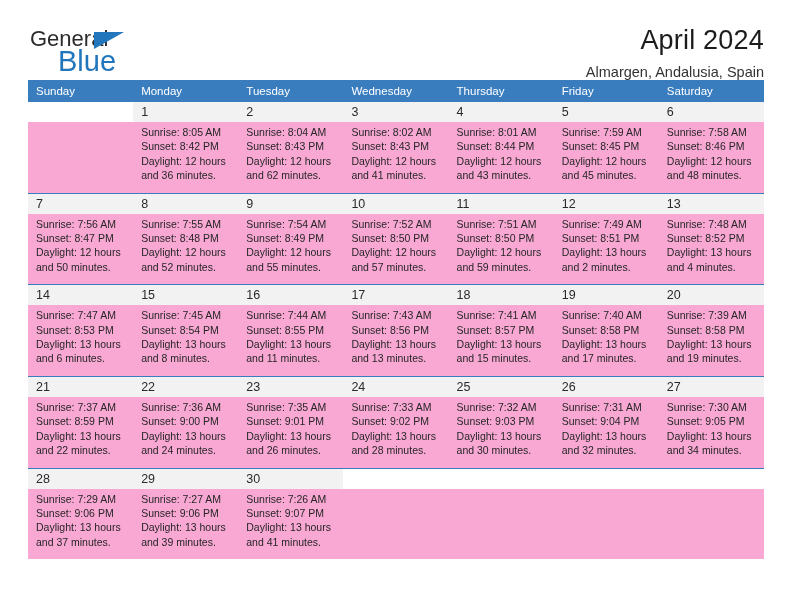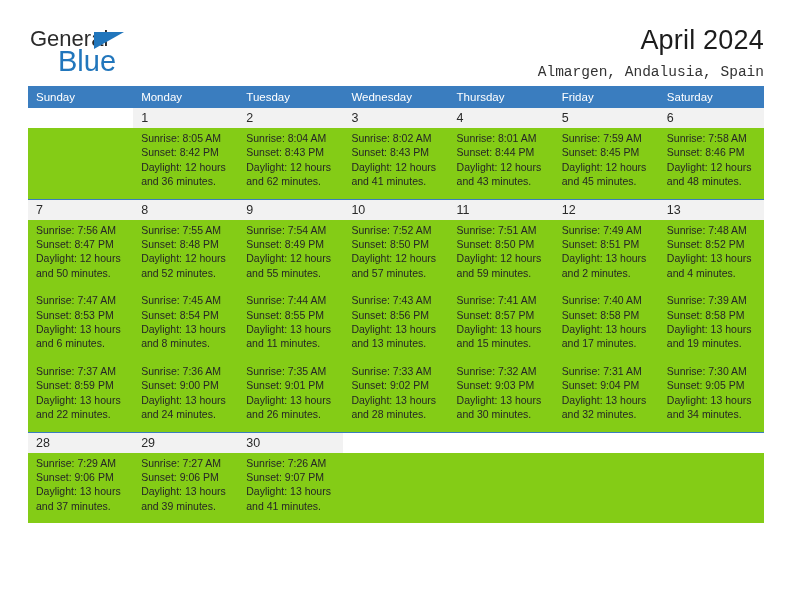--- a/index.html
+++ b/index.html
@@ -76,29 +76,28 @@
     font-weight: normal;
     line-height: 1.1;
     margin: 0;
     letter-spacing: 0.2px;
   }
   .subtitle {
     font-size: 14.5px;
     color: #333333;
     margin: 9px 0 0 4px;
     line-height: 1.1;
-    font-family: Liberation Mono, monospace;
   }
 
   
   .calendar {
     width: 736px;
     border-collapse: collapse;
     table-layout: fixed;
-    margin-top: 14px;
+    margin-top: 8px;
   }
   .calendar col { width: 14.2857%; }
 
   .calendar thead th {
     background: #3a7dbf;
     color: #ffffff;
     font-size: 11.5px;
     font-weight: normal;
     text-align: left;
     padding: 5px 0 5px 8px;
@@ -117,21 +116,21 @@
     box-sizing: border-box;
     border: none;
     vertical-align: middle;
   }
   .daynum-row.sep td {
     border-top: 1.5px solid #3a7dbf;
   }
   .daynum-row td.empty { background: #ffffff; }
 
   .info-row td {
-    background: #84cc16;
+    background: #f9a8d4;
     vertical-align: top;
     padding: 3px 6px 10px 8px;
     height: 70px;
     box-sizing: border-box;
     border: none;
   }
   .info-line {
     font-size: 10.5px;
     line-height: 14.4px;
     color: #262626;
@@ -271,20 +270,29 @@
             <div class="info-line">Daylight: 13 hours</div>
             <div class="info-line">and 2 minutes.</div>
           </td>
           <td>
             <div class="info-line">Sunrise: 7:48 AM</div>
             <div class="info-line">Sunset: 8:52 PM</div>
             <div class="info-line">Daylight: 13 hours</div>
             <div class="info-line">and 4 minutes.</div>
           </td>
         </tr>
+        <tr class="daynum-row sep">
+          <td>14</td>
+          <td>15</td>
+          <td>16</td>
+          <td>17</td>
+          <td>18</td>
+          <td>19</td>
+          <td>20</td>
+        </tr>
         <tr class="info-row">
           <td>
             <div class="info-line">Sunrise: 7:47 AM</div>
             <div class="info-line">Sunset: 8:53 PM</div>
             <div class="info-line">Daylight: 13 hours</div>
             <div class="info-line">and 6 minutes.</div>
           </td>
           <td>
             <div class="info-line">Sunrise: 7:45 AM</div>
             <div class="info-line">Sunset: 8:54 PM</div>
@@ -314,20 +322,29 @@
             <div class="info-line">Sunset: 8:58 PM</div>
             <div class="info-line">Daylight: 13 hours</div>
             <div class="info-line">and 17 minutes.</div>
           </td>
           <td>
             <div class="info-line">Sunrise: 7:39 AM</div>
             <div class="info-line">Sunset: 8:58 PM</div>
             <div class="info-line">Daylight: 13 hours</div>
             <div class="info-line">and 19 minutes.</div>
           </td>
+        </tr>
+        <tr class="daynum-row sep">
+          <td>21</td>
+          <td>22</td>
+          <td>23</td>
+          <td>24</td>
+          <td>25</td>
+          <td>26</td>
+          <td>27</td>
         </tr>
         <tr class="info-row">
           <td>
             <div class="info-line">Sunrise: 7:37 AM</div>
             <div class="info-line">Sunset: 8:59 PM</div>
             <div class="info-line">Daylight: 13 hours</div>
             <div class="info-line">and 22 minutes.</div>
           </td>
           <td>
             <div class="info-line">Sunrise: 7:36 AM</div>

